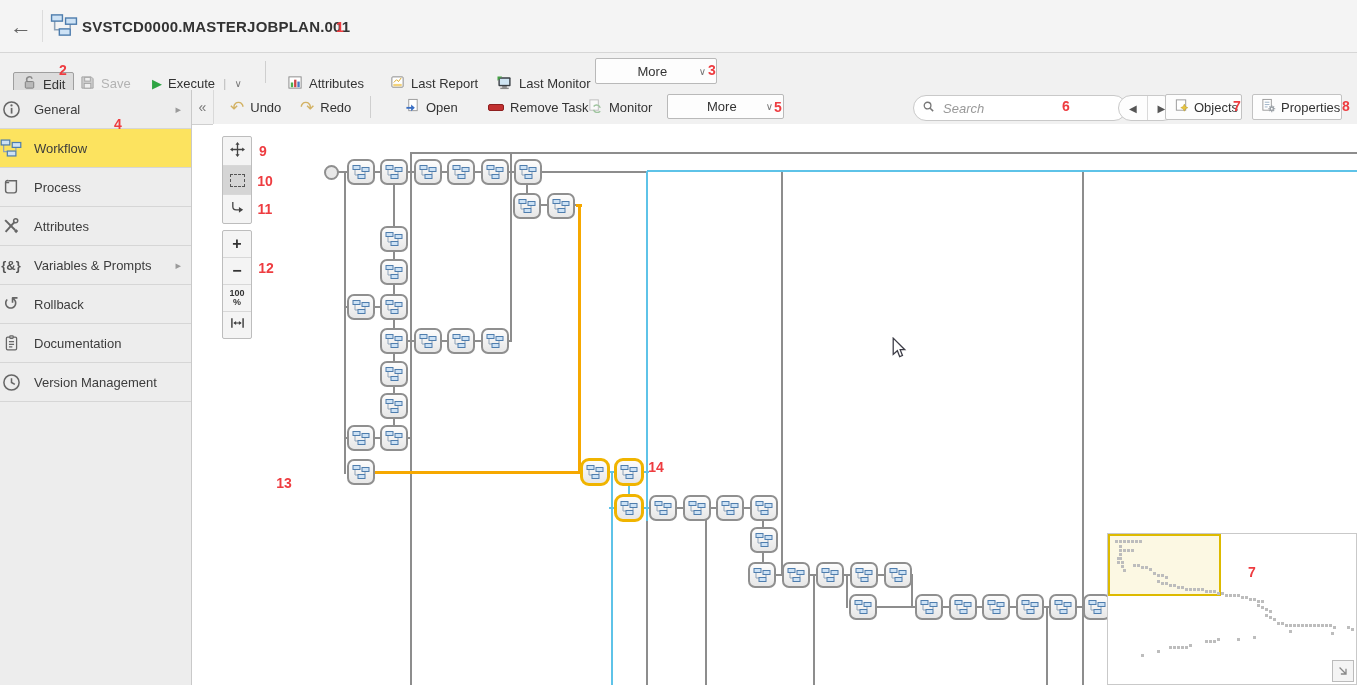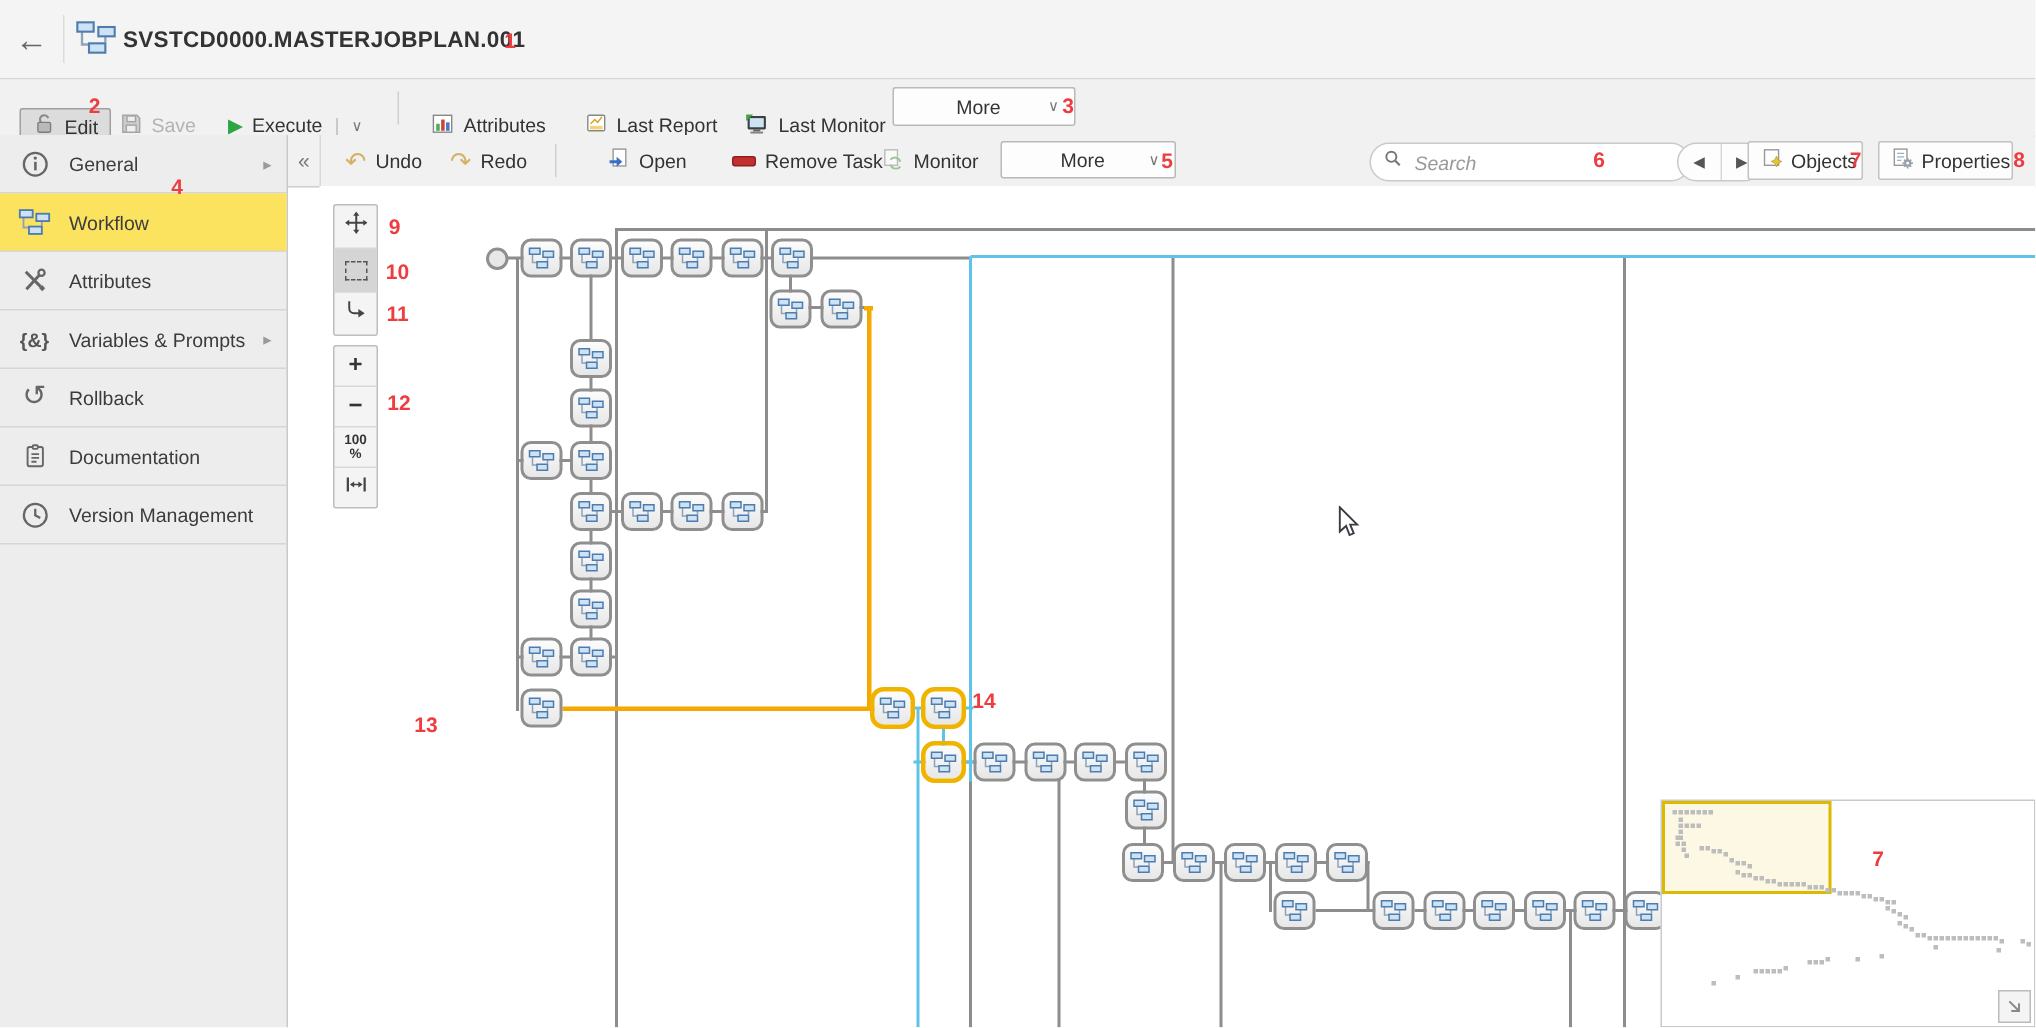--- a/index.html
+++ b/index.html
@@ -34,21 +34,21 @@
   .searchpill input{border:none;outline:none;flex:1;font-size:13px;color:#444;background:transparent;font-family:"Liberation Sans",sans-serif;font-style:italic;}
   .searchpill input::placeholder{font-style:italic;color:#999;}
   .clearbtn{width:14px;height:14px;border-radius:50%;background:#c8c8c8;color:#fff;font-size:10px;line-height:14px;text-align:center;cursor:pointer;}
   .navpill{position:absolute;left:926px;top:5px;width:56px;height:24px;background:#fdfdfd;border:1px solid #c9c9c9;border-radius:13px;display:flex;}
   .navpill .half{flex:1;display:flex;align-items:center;justify-content:center;cursor:pointer;color:#555;font-size:10px;}
   .navpill .half:first-child{border-right:1px solid #d9d9d9;}
   .panelbtn{position:absolute;top:4px;height:26px;background:#fdfdfd;border:1px solid #c2c2c2;border-radius:2px;display:flex;align-items:center;gap:5px;padding:0 8px;font-size:13px;color:#333;cursor:pointer;box-sizing:border-box;}
 
   
   #sidebar{left:0;top:90px;width:192px;height:595px;background:#ededed;border-right:1px solid #c9c9c9;box-sizing:border-box;}
-  .sb-item{height:38px;border-bottom:1px solid #d6d6d6;display:flex;align-items:center;padding-left:12px;gap:12px;cursor:pointer;position:relative;}
+  .sb-item{height:38px;border-bottom:1px solid #d6d6d6;display:flex;align-items:center;gap:12px;cursor:pointer;position:relative;}
   .sb-item.sel{background:#fce35f;}
   .sb-ic{width:22px;display:flex;justify-content:center;}
   .sb-lb{font-size:13px;color:#3c3c3c;}
   .sb-ar{position:absolute;right:10px;color:#9a9a9a;font-size:11px;}
 
   
   #canvas{left:213px;top:124px;width:1144px;height:561px;background:#fff;overflow:hidden;}
   .seg{position:absolute;}
   .seg.g{background:#8d8d8d;}
   .seg.o{background:#f6a800;}
@@ -169,20 +169,29 @@
         <div class="sb-item sel">
           <div class="sb-ic">
             <svg width="22" height="20" viewBox="0 0 18 16">
               <path d="M3 5 V11 H6 M13 7 V10" fill="none" stroke="#8fa3b8"></path>
               <rect x="1" y="1.5" width="7" height="4" fill="#cde2f5" stroke="#4e7dad"></rect>
               <rect x="10" y="3.5" width="7" height="4" fill="#cde2f5" stroke="#4e7dad"></rect>
               <rect x="6" y="10.5" width="7" height="4" fill="#cde2f5" stroke="#4e7dad"></rect>
             </svg>
           </div>
           <div class="sb-lb">Workflow</div>
+        </div>
+        <div class="sb-item">
+          <div class="sb-ic">
+            <svg width="18" height="18" viewBox="0 0 20 20" fill="none" stroke="#666" stroke-width="1.6">
+              <path d="M7 3 H16 V14 a2.5 2.5 0 0 1 -2.5 2.5 H6.5 A2.5 2.5 0 0 1 4 14 V5"></path>
+              <path d="M7 3 a2 2 0 0 0 -3 2 h4"></path>
+            </svg>
+          </div>
+          <div class="sb-lb">Process</div>
         </div>
         <div class="sb-item">
           <div class="sb-ic">
             <svg width="18" height="18" viewBox="0 0 20 20" fill="none" stroke="#666">
               <path d="M4 16.5 L14 5.5" stroke-width="2.2"></path>
               <circle cx="15.2" cy="4.2" r="2.3" stroke-width="1.7"></circle>
               <path d="M3.5 3.5 L14.5 14.5" stroke-width="2.2"></path>
               <path d="M14.5 14.5 l2.3 2.3" stroke-width="3.2"></path>
             </svg>
           </div>

